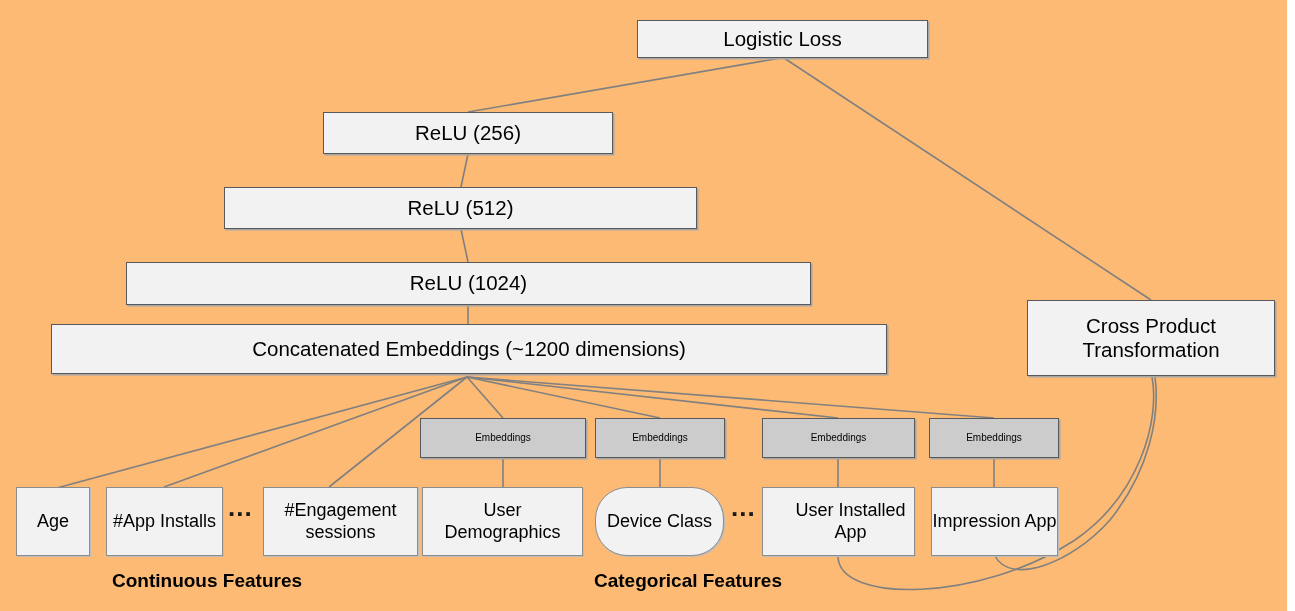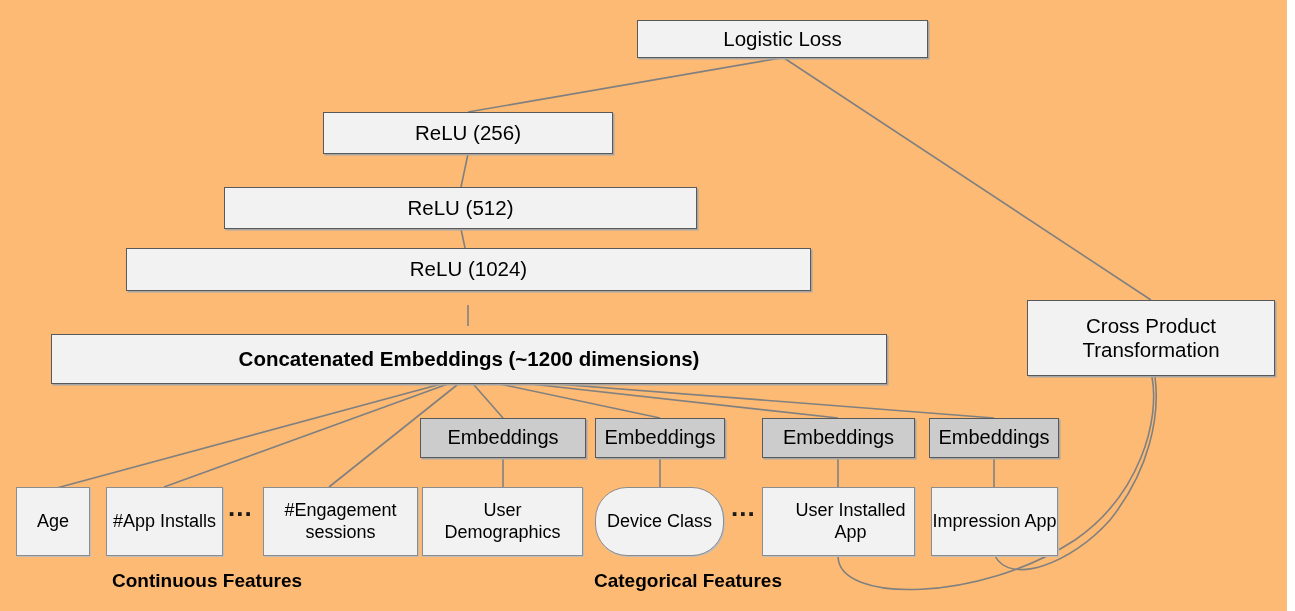--- a/index.html
+++ b/index.html
@@ -45,21 +45,21 @@
     border: 1.8px solid #595959;
     box-shadow: 1.5px 1.5px 0 #a6a6a6;
   }
   .node-gray {
     background: #cccccc;
     border: 1.8px solid #595959;
     box-shadow: 1.5px 1.5px 0 #a6a6a6;
   }
   .txt-lg { font-size: 20.5px; }
   .txt-md { font-size: 18px; }
-  .txt-sm { font-size: 20px; }
+  .txt-sm { font-size: 10px; }
   .ellipsis {
     position: absolute;
     font-size: 26px;
     font-weight: bold;
     color: #1a1a1a;
     letter-spacing: 1px;
     z-index: 2;
   }
   .group-label {
     position: absolute;
@@ -113,25 +113,25 @@
   </div>
 
   <div class="node node-strong txt-lg" style="left:323px; top:112px; width:290px; height:42px;">
     <span>ReLU (256)</span>
   </div>
 
   <div class="node node-strong txt-lg" style="left:224px; top:187px; width:473px; height:42px;">
     <span>ReLU (512)</span>
   </div>
 
-  <div class="node node-strong txt-lg" style="left:126px; top:248px; width:685px; height:43px;">
+  <div class="node node-strong txt-lg" style="left:126px; top:262px; width:685px; height:43px;">
     <span>ReLU (1024)</span>
   </div>
 
-  <div class="node node-strong txt-lg" style="left:51px; top:334px; width:836px; height:50px;font-weight:bold;">
+  <div class="node node-strong txt-lg" style="left:51px; top:324px; width:836px; height:50px;">
     <span>Concatenated Embeddings (~1200 dimensions)</span>
   </div>
 
   <div class="node node-strong txt-lg" style="left:1027px; top:300px; width:248px; height:76px; flex-direction:column;">
     <span>Cross Product Transformation</span>
   </div>
 
   <div class="node node-gray txt-sm" style="left:420px; top:418px; width:166px; height:40px;">
     <span>Embeddings</span>
   </div>

